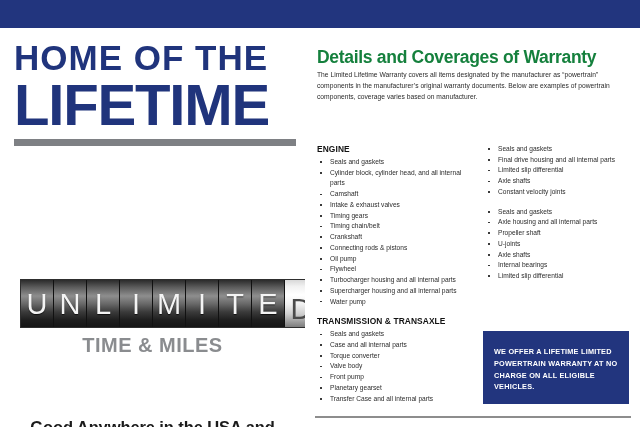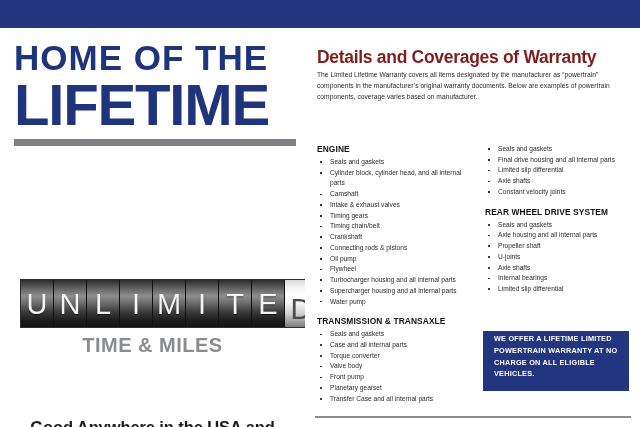--- a/index.html
+++ b/index.html
@@ -159,21 +159,21 @@
   .right-panel {
     position: absolute;
     left: 305px; top: 28px;
     width: 335px; height: 399px;
     background: #ffffff;
   }
 
   .details-title {
     position: absolute;
     left: 12px; top: 19px;
-    color: #7f1d1d;
+    color: #15803d;
     font-family: "Liberation Sans", sans-serif;
     font-size: 17.5px;
     font-weight: bold;
     letter-spacing: -0.3px;
     white-space: nowrap;
   }
   .details-body {
     position: absolute;
     left: 12px; top: 42px;
     width: 312px;
@@ -225,21 +225,21 @@
     width: 1.6px;
     height: 1.6px;
     background: #3a3a3a;
   }
   .sec-gap { height: 9px; }
 
   .blue-box {
     position: absolute;
     left: 178px; top: 303px;
     width: 146px;
-    padding: 2px 9px 11px 11px;
+    padding: 15px 9px 11px 11px;
     background: #22357e;
     box-sizing: border-box;
   }
   .blue-box p {
     margin: 0;
     color: #ffffff;
     font-family: "Liberation Sans", sans-serif;
     font-size: 7.3px;
     font-weight: bold;
     line-height: 1.62;
@@ -362,21 +362,20 @@
           <ul class="sec-list">
               <li>Seals and gaskets</li>
               <li>Final drive housing and all internal parts</li>
               <li>Limited slip differential</li>
               <li>Axle shafts</li>
               <li>Constant velocity joints</li>
             </ul>
         </div>
         <div class="sec-gap"></div>
         <div>
-          <div class="sec-head">REAR WHEEL DRIVE SYSTEM</div>
           <ul class="sec-list">
               <li>Seals and gaskets</li>
               <li>Axle housing and all internal parts</li>
               <li>Propeller shaft</li>
               <li>U-joints</li>
               <li>Axle shafts</li>
               <li>Internal bearings</li>
               <li>Limited slip differential</li>
             </ul>
         </div>

